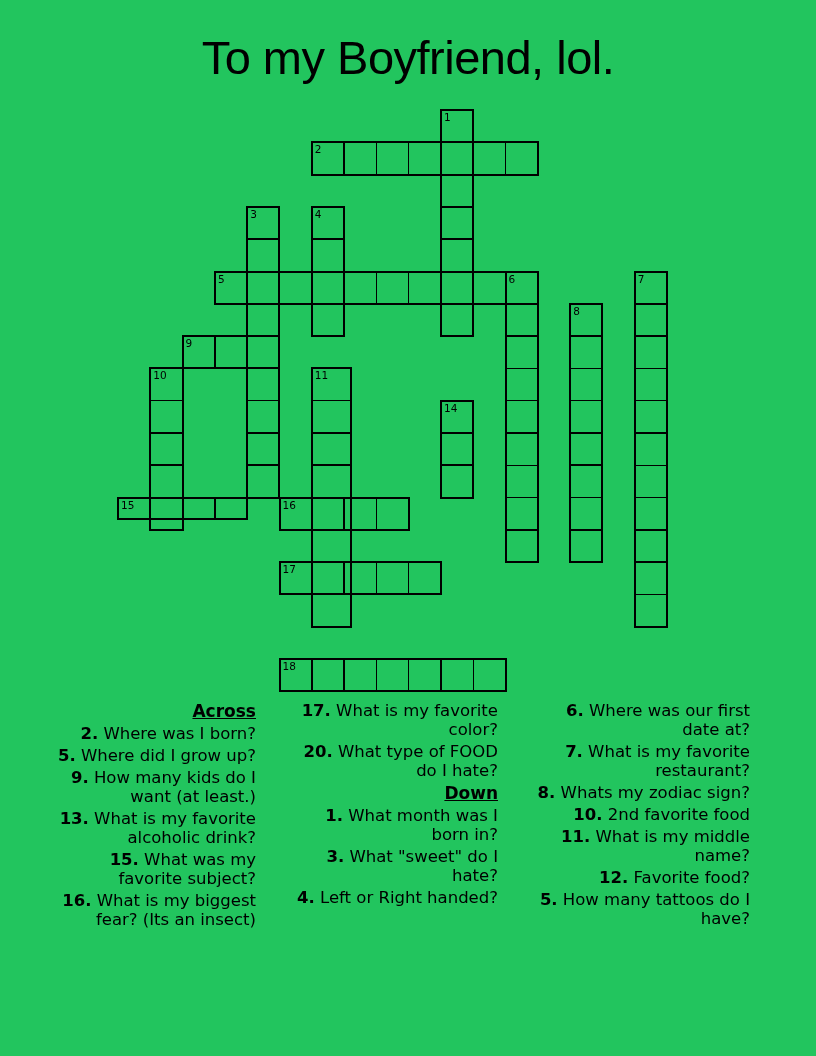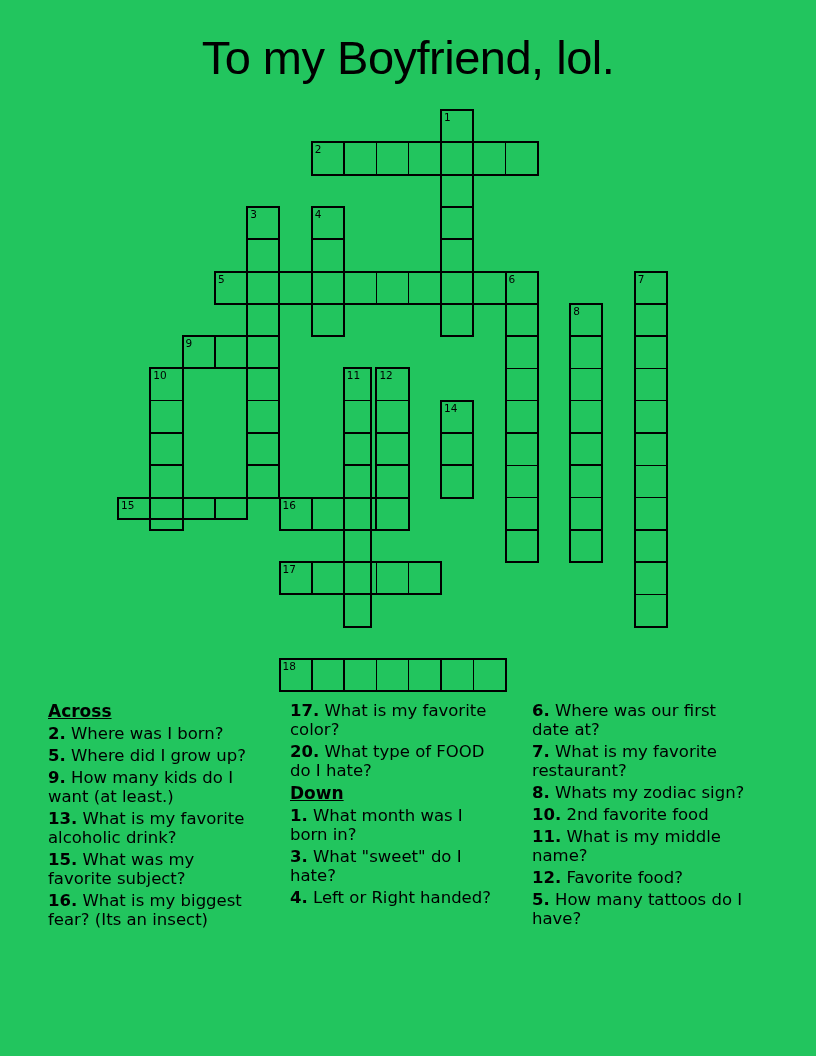--- a/index.html
+++ b/index.html
@@ -44,21 +44,21 @@
     color: #000000;
   }
 
   
   .clues {
     position: absolute;
     left: 48px; top: 701px;
     width: 730px;
     display: flex;
   }
-  .clue-col { width: 208px; margin-right: 34px; }
+  .clue-col { width: 208px; margin-right: 34px; text-align: right; }
   .clue-col:last-child { width: 218px; margin-right: 0; }
   .clue-head {
     font-size: 17px;
     font-weight: 700;
     text-decoration: underline;
     margin: 0 0 3px 0;
     line-height: 20px;
   }
   .clue-col p {
     margin: 0 0 3px 0;
@@ -159,36 +159,29 @@
         <div class="divider" style="left: 62.8px; top: 0px; bottom: 0px; width: 1.6px;"></div>
         <span class="cellnum">9</span>
       </div>
       <div class="word" style="left: 149.3px; top: 367.4px; width: 34.3px; height: 163.5px;">
         <div class="divider" style="top: 30.5px; left: 0px; right: 0px; height: 1.6px;"></div>
         <div class="divider" style="top: 62.8px; left: 0px; right: 0px; height: 1.6px;"></div>
         <div class="divider" style="top: 95.1px; left: 0px; right: 0px; height: 1.6px;"></div>
         <div class="divider" style="top: 127.4px; left: 0px; right: 0px; height: 1.6px;"></div>
         <span class="cellnum">10</span>
       </div>
-      <div class="word" style="left: 310.8px; top: 367.4px; width: 29px; height: 260.4px; margin-left: 32px;">
+      <div class="word" style="left: 310.8px; top: 367.4px; width: 41px; height: 260.4px;">
         <div class="divider" style="top: 30.5px; left: 0px; right: 0px; height: 1.6px;"></div>
         <div class="divider" style="top: 62.8px; left: 0px; right: 0px; height: 1.6px;"></div>
         <div class="divider" style="top: 95.1px; left: 0px; right: 0px; height: 1.6px;"></div>
         <div class="divider" style="top: 127.4px; left: 0px; right: 0px; height: 1.6px;"></div>
         <div class="divider" style="top: 159.7px; left: 0px; right: 0px; height: 1.6px;"></div>
         <div class="divider" style="top: 192px; left: 0px; right: 0px; height: 1.6px;"></div>
         <div class="divider" style="top: 224.3px; left: 0px; right: 0px; height: 1.6px;"></div>
         <span class="cellnum">11</span>
-      </div>
-      <div class="word" style="left: 375.4px; top: 367.4px; width: 34.3px; height: 163.5px;">
-        <div class="divider" style="top: 30.5px; left: 0px; right: 0px; height: 1.6px;"></div>
-        <div class="divider" style="top: 62.8px; left: 0px; right: 0px; height: 1.6px;"></div>
-        <div class="divider" style="top: 95.1px; left: 0px; right: 0px; height: 1.6px;"></div>
-        <div class="divider" style="top: 127.4px; left: 0px; right: 0px; height: 1.6px;"></div>
-        <span class="cellnum">12</span>
       </div>
       <div class="word" style="left: 440px; top: 399.7px; width: 34.3px; height: 98.9px;">
         <div class="divider" style="top: 30.5px; left: 0px; right: 0px; height: 1.6px;"></div>
         <div class="divider" style="top: 62.8px; left: 0px; right: 0px; height: 1.6px;"></div>
         <span class="cellnum">14</span>
       </div>
       <div class="word" style="left: 117px; top: 496.6px; width: 131.2px; height: 23px;">
         <div class="divider" style="left: 30.5px; top: 0px; bottom: 0px; width: 1.6px;"></div>
         <div class="divider" style="left: 62.8px; top: 0px; bottom: 0px; width: 1.6px;"></div>
         <div class="divider" style="left: 95.1px; top: 0px; bottom: 0px; width: 1.6px;"></div>

